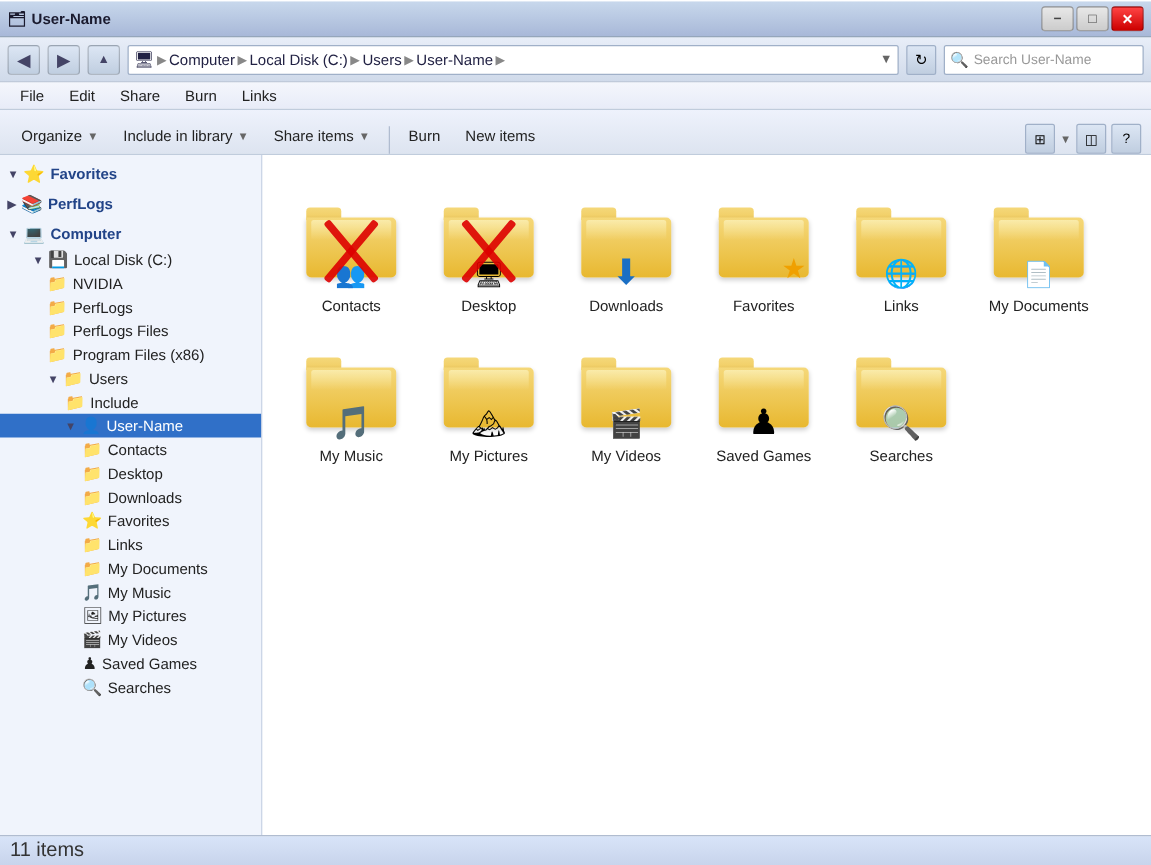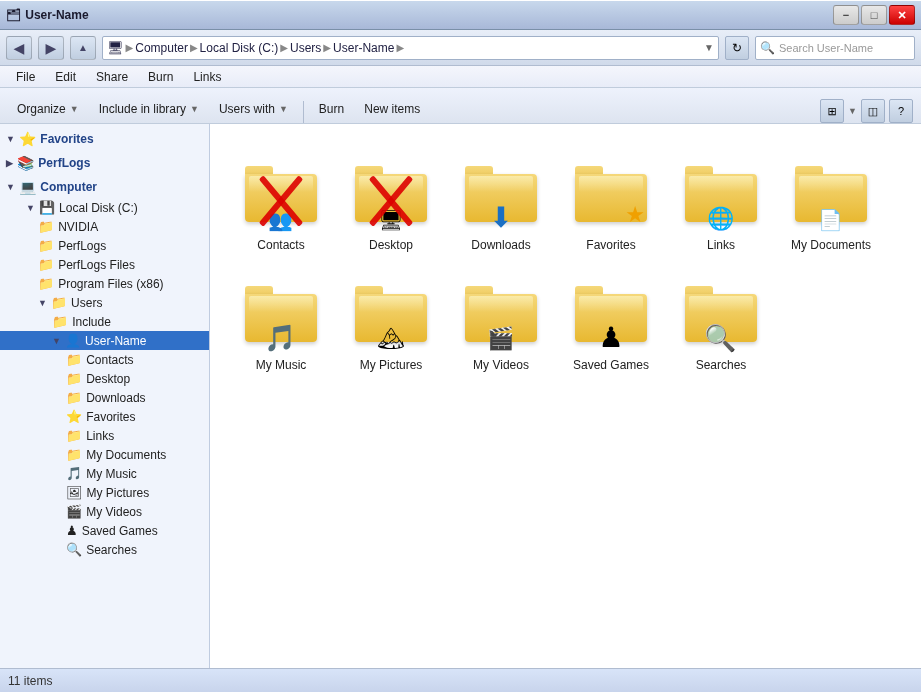--- a/index.html
+++ b/index.html
@@ -398,21 +398,21 @@
     }
 
     
     .status-bar {
       height: 24px;
       background: linear-gradient(to bottom, #d8e4f8, #c8d4ec);
       border-top: 1px solid #b0bcd0;
       display: flex;
       align-items: center;
       padding: 0 8px;
-      font-size: 12px;
+      font-size: 16px;
       color: #333;
     }
 
     
     .file-grid::-webkit-scrollbar { width: 8px; }
     .file-grid::-webkit-scrollbar-track { background: #f0f4fc; }
     .file-grid::-webkit-scrollbar-thumb { background: #a0b0c8; border-radius: 4px; }
   </style>
 </head>
 <body>
@@ -466,21 +466,21 @@
 <div class="toolbar">
   <button class="tool-btn">
     <span>Organize</span>
     <span class="arrow">▼</span>
   </button>
   <button class="tool-btn">
     <span>Include in library</span>
     <span class="arrow">▼</span>
   </button>
   <button class="tool-btn">
-    <span>Users with</span>
+    <span>Share items</span>
     <span class="arrow">▼</span>
   </button>
   <div class="tool-sep"></div>
   <button class="tool-btn">
     <span>Burn</span>
   </button>
   <button class="tool-btn">
     <span>New items</span>
   </button>
   <div class="toolbar-right">

